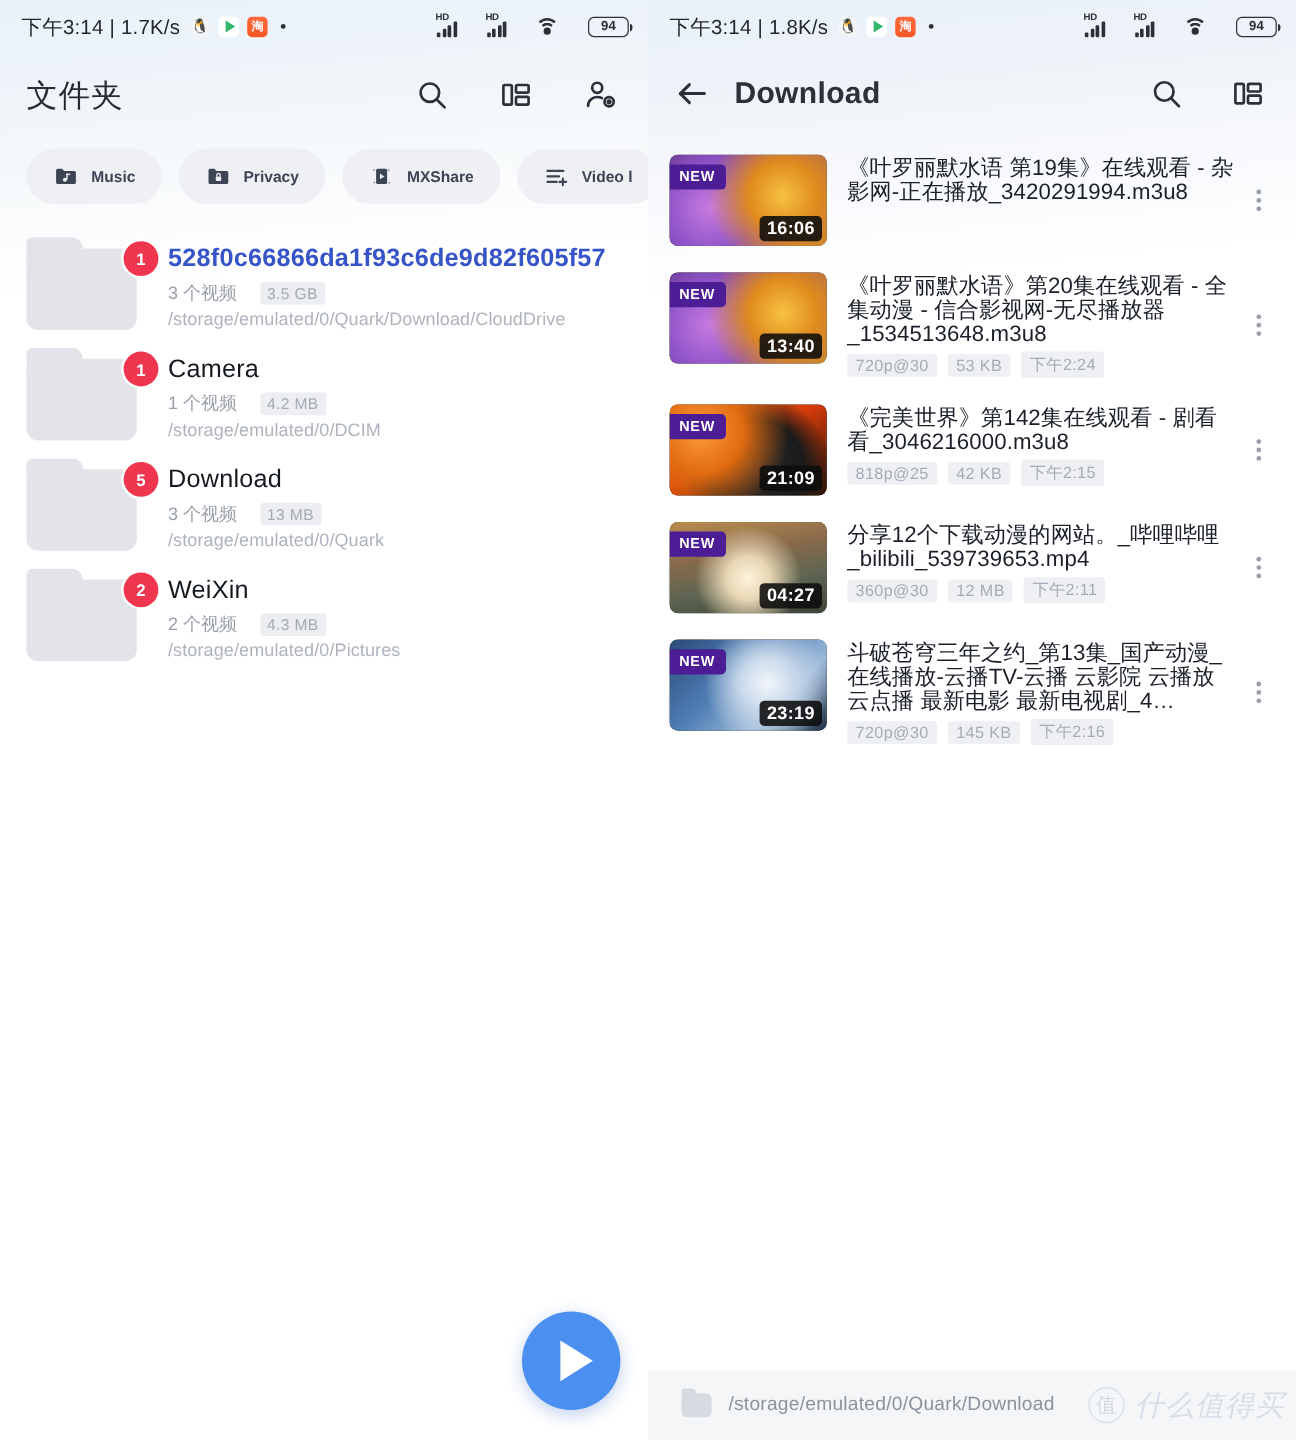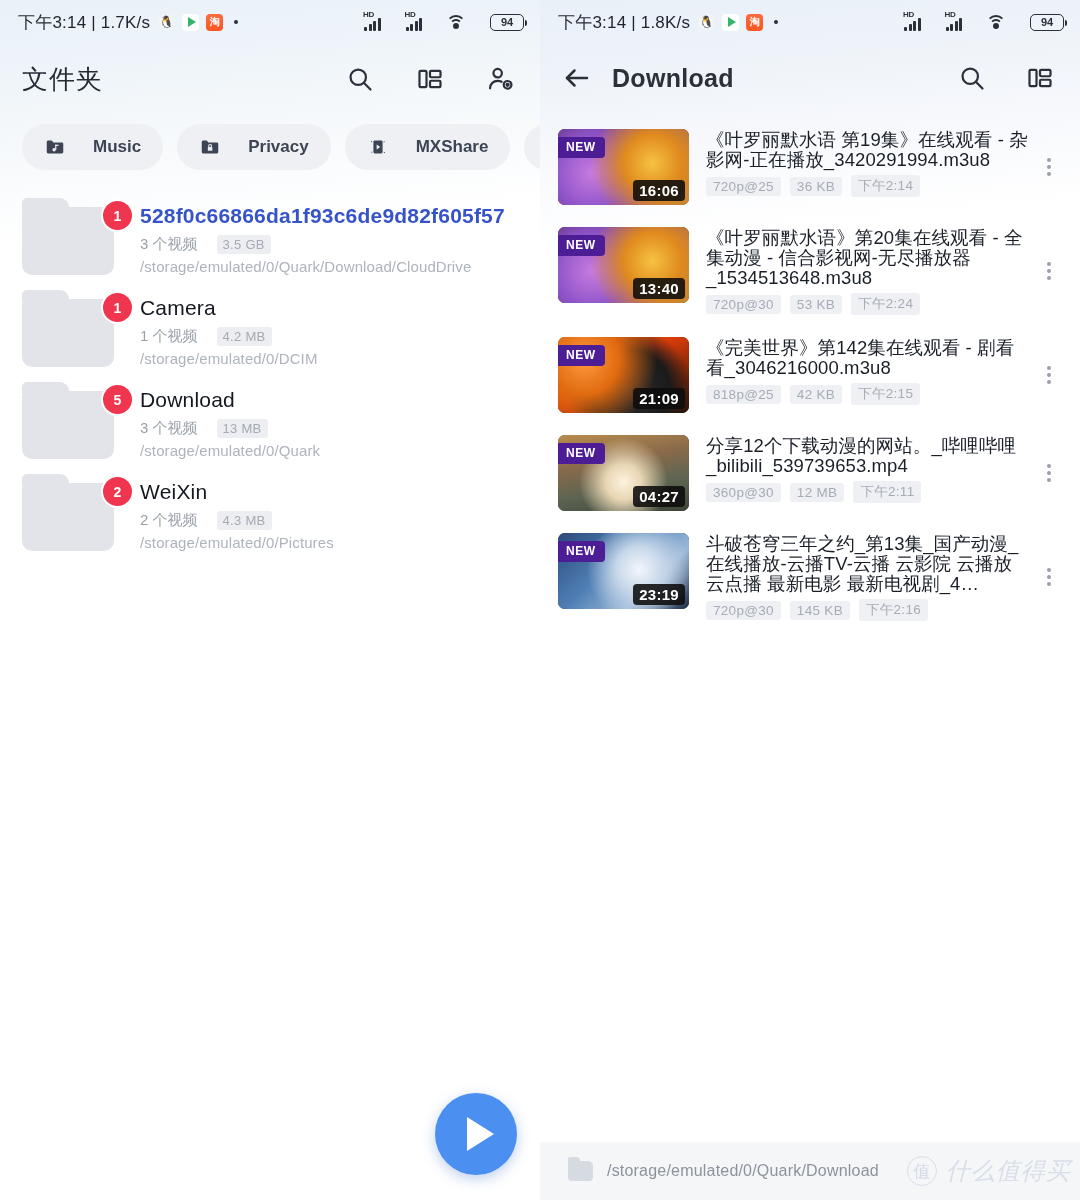--- a/index.html
+++ b/index.html
@@ -46,22 +46,22 @@
   .lheader { display: flex; align-items: center; padding: 12px 20px 0 22px; height: 58px; }
   .ltitle { font-size: 26px; color: #262b36; font-weight: 400; letter-spacing: 1px; }
   .lheader-icons { margin-left: auto; display: flex; align-items: center; gap: 42px; padding-right: 6px;}
   .hicon { width: 28px; height: 28px; color: #2b303b; display:block; }
   .hicon svg { width: 100%; height: 100%; display:block; }
 
   
   .chips { display: flex; gap: 14px; padding: 22px 0 0 22px; }
   .chip {
     height: 46px; border-radius: 23px; background: #eef0f3;
-    display: flex; align-items: center; gap: 27px; padding: 0 22px;
-    font-size: 17px; font-weight: 700; color: #3d4454; white-space: nowrap; flex: 0 0 auto;
+    display: flex; align-items: center; gap: 10px; padding: 0 22px;
+    font-size: 13px; font-weight: 700; color: #3d4454; white-space: nowrap; flex: 0 0 auto;
   }
   .chip svg { width: 22px; height: 22px; display: block; }
 
   
   .folders { padding: 22px 0 0 0; }
   .folder-row { display: flex; padding: 9px 16px 9px 22px; align-items: flex-start; }
   .folder-ic { position: relative; width: 95px; flex: 0 0 95px; height: 74px; }
   .folder-shape {
     position:absolute; left:0; top:6px; width: 92px; height: 68px;
     background: #e2e4e9; border-radius: 6px 10px 10px 10px;
@@ -397,25 +397,20 @@
     <div class="videos">
 
       <div class="vrow">
         <div class="thumb">
           <div class="art art-1"></div>
           <span class="tag-new">NEW</span>
           <span class="dur">16:06</span>
         </div>
         <div class="vmeta">
           <div class="vtitle">《叶罗丽默水语 第19集》在线观看 - 杂影网-正在播放_3420291994.m3u8</div>
-          <div class="vsub">
-            <span class="vchip">720p@25</span>
-            <span class="vchip">36 KB</span>
-            <span class="vchip">下午2:14</span>
-          </div>
         </div>
         <div class="vmore">
             <div>
               <i></i>
               <i></i>
               <i></i>
             </div>
           </div>
       </div>
 

